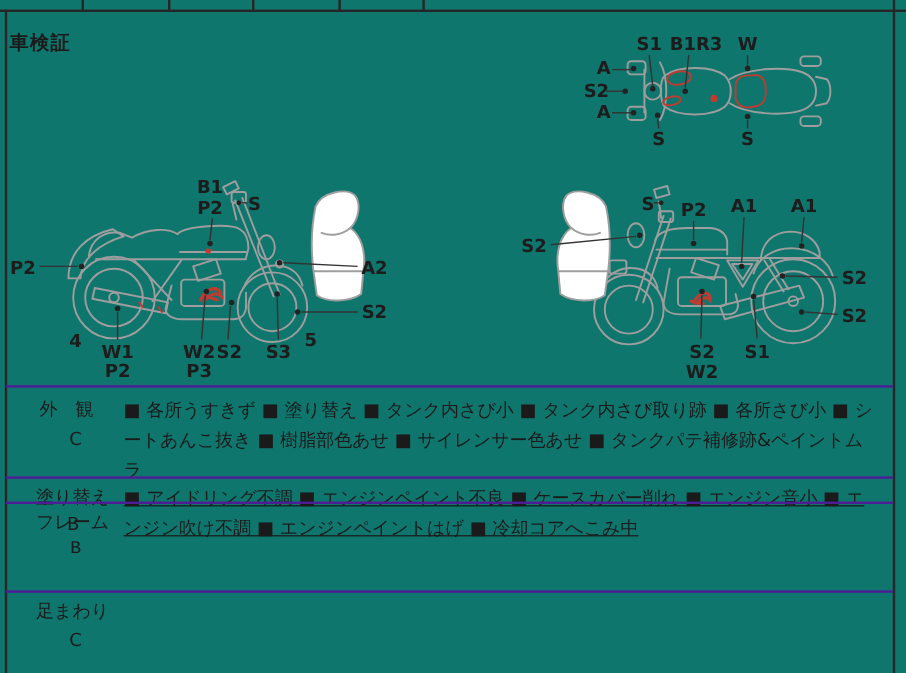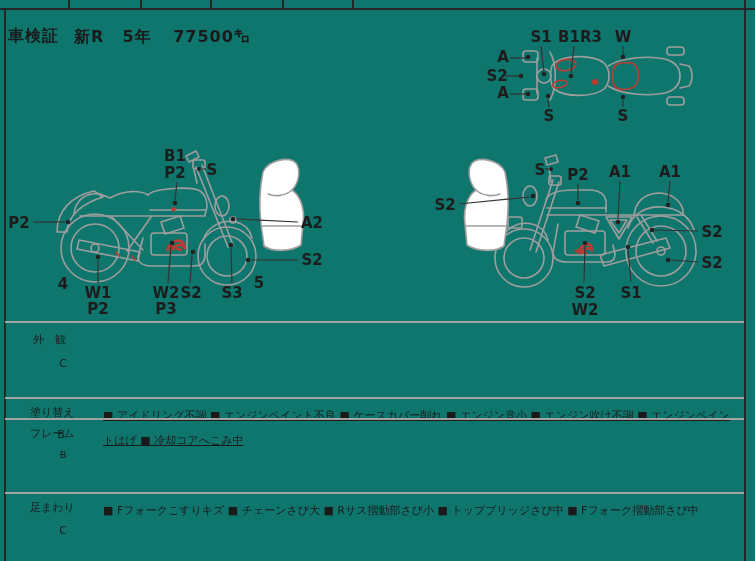--- a/index.html
+++ b/index.html
@@ -26,21 +26,21 @@
   .art{stroke:#9e9e9e;stroke-width:1.6;fill:none;stroke-linecap:round;stroke-linejoin:round;}
   .artw{stroke:#9e9e9e;stroke-width:1.6;fill:#ffffff;stroke-linecap:round;stroke-linejoin:round;}
   .ptr{stroke:#333;stroke-width:1.2;fill:none;}
   .dot{fill:#222;stroke:none;}
   .lbl{fill:#1c1c1c;font-size:15px;font-weight:600;font-family:"DejaVu Sans","Liberation Sans",sans-serif;text-anchor:middle;}
   .red{stroke:#bf3a30;fill:none;stroke-width:1.6;stroke-linecap:round;stroke-linejoin:round;}
   .redk{stroke:#bf3a30;fill:none;stroke-width:2.6;stroke-linecap:round;stroke-linejoin:round;}
   .redf{fill:#bf3a30;stroke:none;}
 
   
-  .section{position:absolute;left:5px;width:739px;border-top:2px solid #a3a3a3;font-size:11px;}
+  .section{position:absolute;left:5px;width:739px;border-top:2px solid #4c1d95;font-size:15px;}
   .sec-name{position:absolute;white-space:nowrap;}
   .sec-grade{position:absolute;width:24px;text-align:center;}
   .sec-items{position:absolute;left:98px;width:630px;line-height:25px;}
 </style>
 </head>
 <body>
 
 <div class="sheet">
 
   <div class="topline"></div>
@@ -48,25 +48,20 @@
   <div class="tick" style="left:140px"></div>
   <div class="tick" style="left:210px"></div>
   <div class="tick" style="left:282px"></div>
   <div class="tick" style="left:352px"></div>
   <div class="border-left"></div>
   <div class="border-right"></div>
 
   <div class="insp">
     <span class="insp-title">車検証</span>
     <div class="insp-rows">
-      <div class="insp-row">
-        <span class="insp-era">新R</span>
-        <span class="insp-years">5年</span>
-        <span class="insp-dist">77500㌔</span>
-      </div>
     </div>
   </div>
 
   <svg class="diagrams" width="755" height="322" viewBox="0 0 755 322">
 
     <g>
       <rect class="art" x="523" y="51" width="15" height="11" rx="3"></rect>
       <rect class="art" x="523" y="89" width="15" height="11" rx="3"></rect>
       <path class="art" d="M537,58 L537,94"></path>
       <circle class="art" cx="544" cy="76" r="7"></circle>
@@ -248,32 +243,32 @@
         <text class="lbl" x="585" y="298">S2</text>
         <text class="lbl" x="585" y="315">W2</text>
         <text class="lbl" x="631" y="298">S1</text>
       </g>
     </g>
   </svg>
 
   <div class="section" style="top:321px;height:76px;">
     <span class="sec-name" style="left:28px;top:9px;">外　観</span>
     <span class="sec-grade" style="left:46px;top:34px;">C</span>
+    <div class="sec-items" style="top:7px;">■ 各所うすきず ■ 塗り替え ■ タンク内さび小 ■ タンク内さび取り跡 ■ 各所さび小 ■ シートあんこ抜き ■ 樹脂部色あせ ■ サイレンサー色あせ ■ タンクパテ補修跡&amp;ペイントムラ</div>
   </div>
 
   <div class="section" style="top:397px;height:46px;">
     <span class="sec-name" style="left:25px;top:6px;">塗り替え</span>
     <span class="sec-grade" style="left:44px;top:29px;">B</span>
     <div class="sec-items" style="top:4px;text-decoration:underline;">■ アイドリング不調 ■ エンジンペイント不良 ■ ケースカバー削れ ■ エンジン音小 ■ エンジン吹け不調 ■ エンジンペイントはげ ■ 冷却コアへこみ中</div>
   </div>
 
   <div class="section" style="top:418px;height:49px;font-family:Liberation Mono, monospace;">
     <span class="sec-name" style="left:25px;top:6px;">フレーム</span>
     <span class="sec-grade" style="left:46px;top:29px;">B</span>
   </div>
 
   <div class="section" style="top:492px;height:69px;">
     <span class="sec-name" style="left:25px;top:6px;">足まわり</span>
     <span class="sec-grade" style="left:46px;top:30px;">C</span>
-    <div class="sec-items" style="top:4px;">■ Fフォークこすりキズ ■ チェーンさび大 ■ Rサス摺動部さび小 ■ トップブリッジさび中 ■ Fフォーク摺動部さび中</div>
   </div>
 
 </div>
 
 </body></html>

